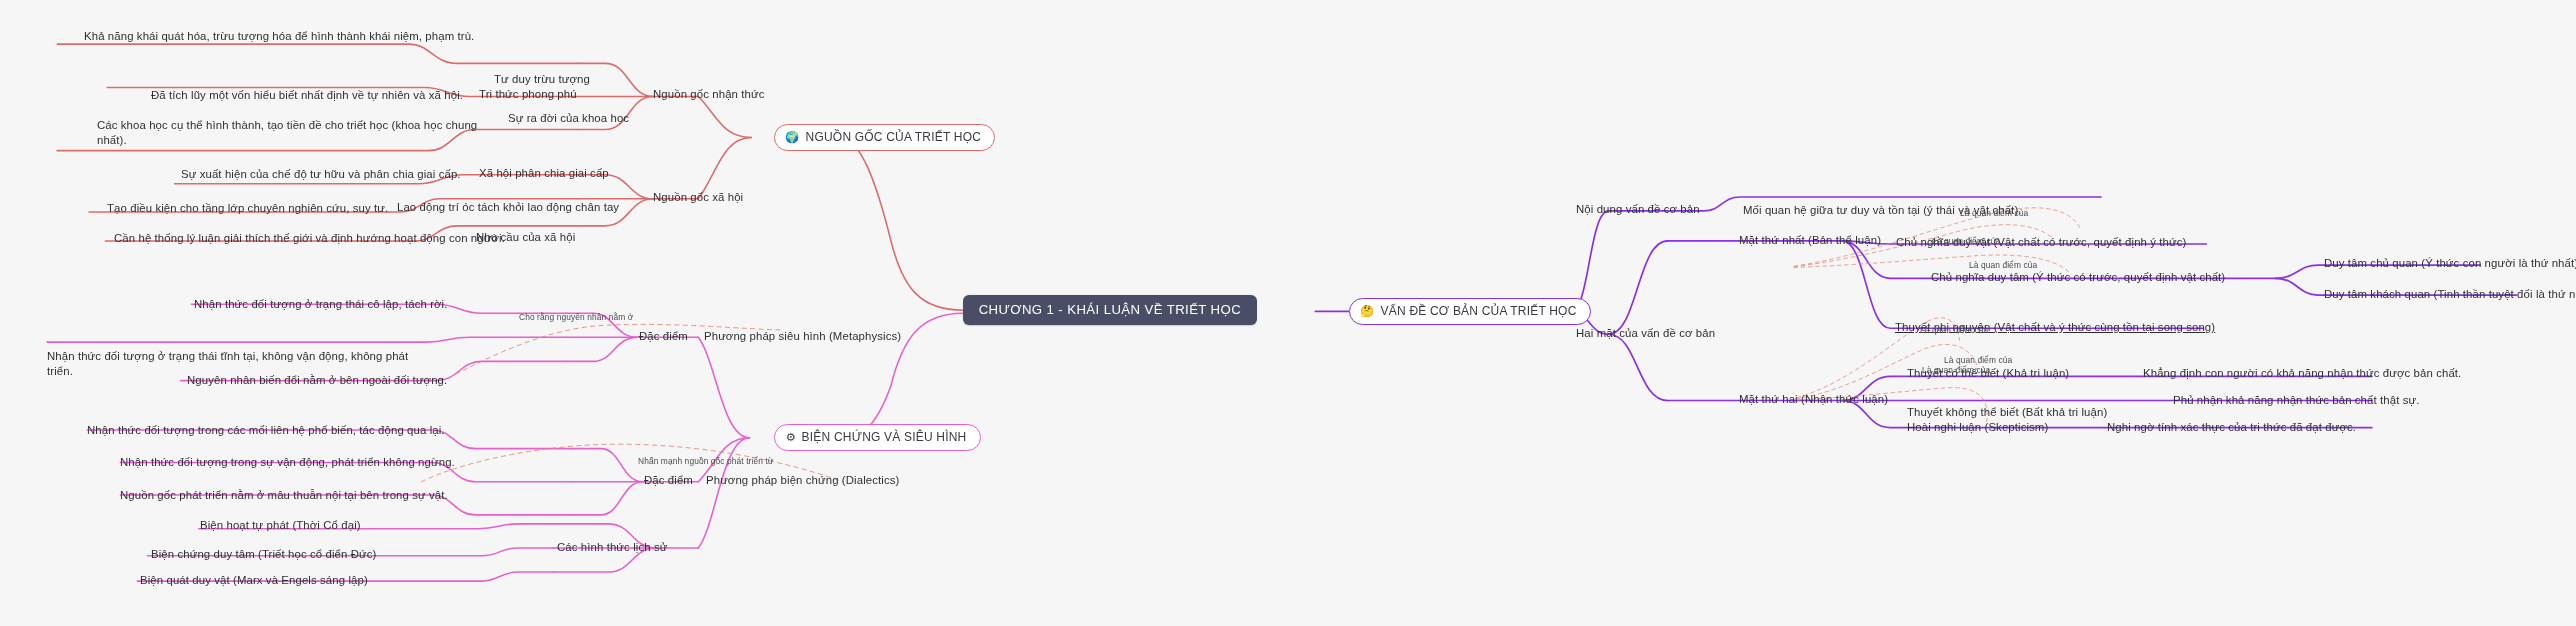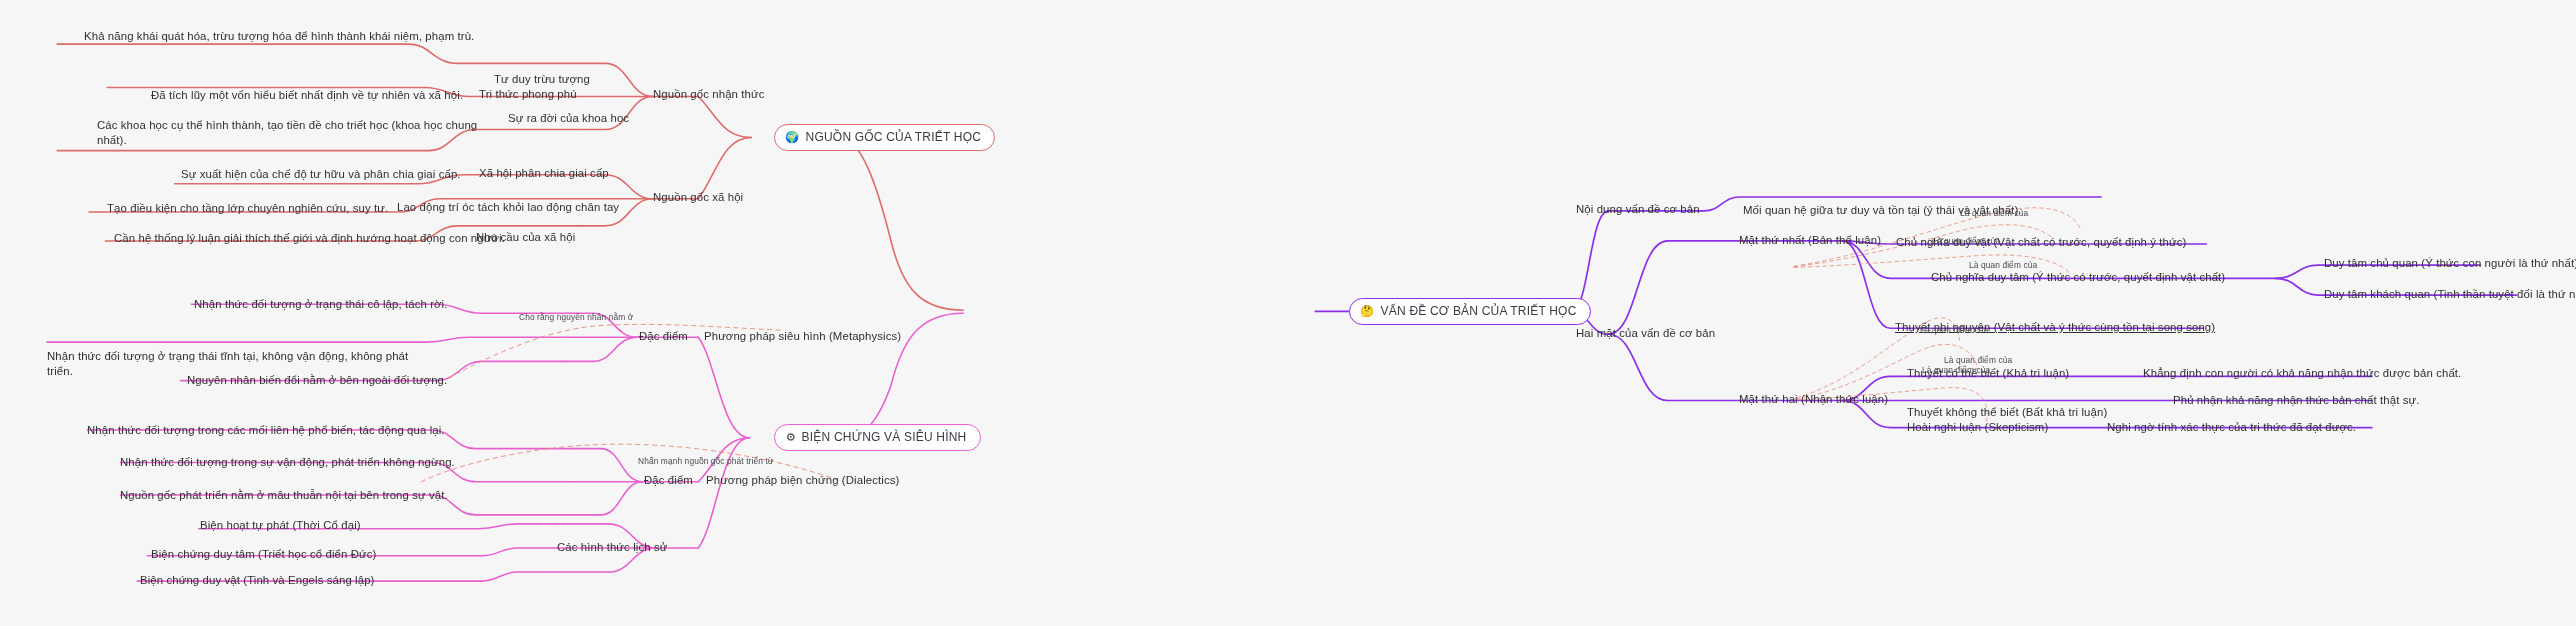--- a/index.html
+++ b/index.html
@@ -143,20 +143,21 @@
 
       <path d="M2980,442 C 3120,420 3230,370 3330,350 C 3400,337 3440,350 3455,378" stroke="#e98b7c" stroke-width="1.4" stroke-dasharray="6 6"></path>
       <path d="M2980,443 C 3080,430 3180,404 3260,382 C 3330,366 3385,372 3410,396" stroke="#e98b7c" stroke-width="1.4" stroke-dasharray="6 6"></path>
       <path d="M2980,444 C 3090,440 3200,430 3290,424 C 3370,420 3420,432 3440,455" stroke="#e98b7c" stroke-width="1.4" stroke-dasharray="6 6"></path>
       <path d="M2985,660 C 3060,640 3130,580 3190,540 C 3230,515 3250,530 3255,565" stroke="#e98b7c" stroke-width="1.4" stroke-dasharray="6 6"></path>
       <path d="M2985,662 C 3060,650 3130,610 3190,582 C 3240,560 3275,576 3285,610" stroke="#e98b7c" stroke-width="1.4" stroke-dasharray="6 6"></path>
       <path d="M2985,664 C 3070,660 3160,650 3230,644 C 3290,640 3305,665 3300,700" stroke="#e98b7c" stroke-width="1.4" stroke-dasharray="6 6"></path>
     </g>
   </svg>
 
+  <div class="root" style="left:963px;top:295px;">CHƯƠNG 1 - KHÁI LUẬN VỀ TRIẾT HỌC</div>
 
   <div class="topic" style="left:774px;top:124px;">
     <span class="emoji">🌍</span>
     <span>NGUỒN GỐC CỦA TRIẾT HỌC</span>
   </div>
 
   <div class="topic magenta" style="left:774px;top:424px;">
     <span class="emoji">⚙</span>
     <span>BIỆN CHỨNG VÀ SIÊU HÌNH</span>
   </div>
@@ -199,21 +200,21 @@
   <div class="node mid" style="left:644px;top:474px;">Đặc điểm</div>
   <div class="node rel-label" style="left:638px;top:456px;">Nhấn mạnh nguồn gốc phát triển từ</div>
 
   <div class="node leaf" style="left:87px;top:423px;">Nhận thức đối tượng trong các mối liên hệ phổ biến, tác động qua lại.</div>
   <div class="node leaf" style="left:120px;top:455px;">Nhận thức đối tượng trong sự vận động, phát triển không ngừng.</div>
   <div class="node leaf" style="left:120px;top:488px;">Nguồn gốc phát triển nằm ở mâu thuẫn nội tại bên trong sự vật.</div>
 
   <div class="node mid" style="left:557px;top:541px;">Các hình thức lịch sử</div>
   <div class="node leaf" style="left:200px;top:518px;">Biện hoạt tự phát (Thời Cổ đại)</div>
   <div class="node leaf" style="left:151px;top:547px;">Biện chứng duy tâm (Triết học cổ điển Đức)</div>
-  <div class="node leaf" style="left:140px;top:573px;">Biện chứng duy vật (Tinh và Engels sáng lập)</div>
+  <div class="node leaf" style="left:140px;top:573px;">Biện quát duy vật (Marx và Engels sáng lập)</div>
 
   <div class="node mid" style="left:1576px;top:203px;">Nội dung vấn đề cơ bản</div>
   <div class="node leaf" style="left:1743px;top:203px;">Mối quan hệ giữa tư duy và tồn tại (ý thái và vật chất).</div>
 
   <div class="node mid" style="left:1576px;top:327px;">Hai mặt của vấn đề cơ bản</div>
 
   <div class="node mid" style="left:1739px;top:234px;">Mặt thứ nhất (Bản thể luận)</div>
   <div class="node leaf" style="left:1896px;top:235px;">Chủ nghĩa duy vật (Vật chất có trước, quyết định ý thức)</div>
   <div class="node leaf" style="left:1931px;top:270px;">Chủ nghĩa duy tâm (Ý thức có trước, quyết định vật chất)</div>
   <div class="node leaf" style="left:1895px;top:320px;text-decoration:underline;">Thuyết nhị nguyên (Vật chất và ý thức cùng tồn tại song song)</div>

